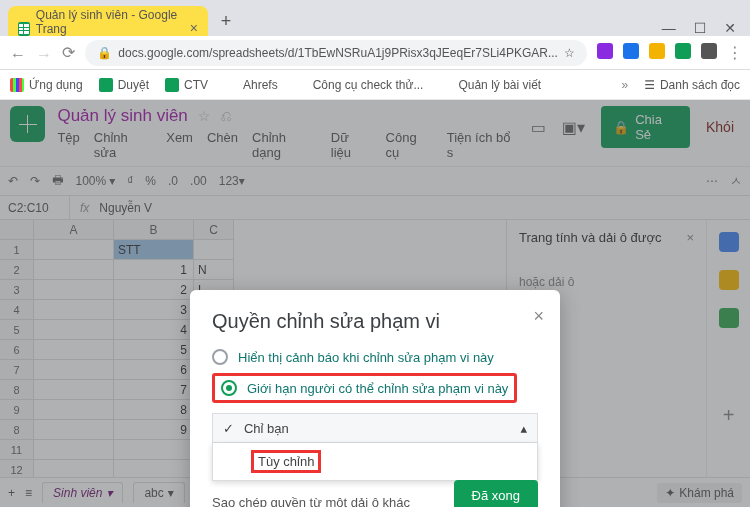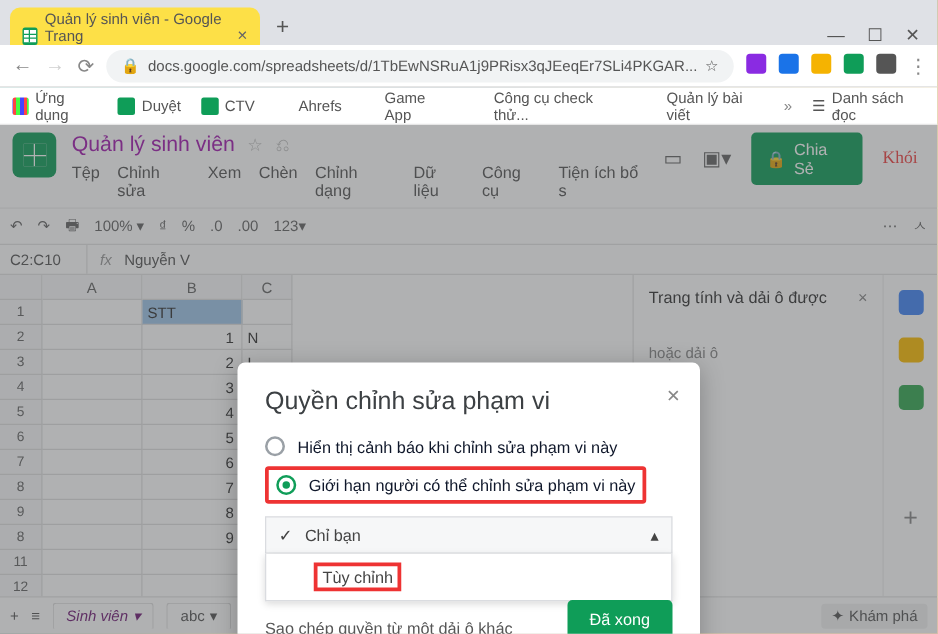--- a/index.html
+++ b/index.html
@@ -32,21 +32,21 @@
   .logo { width:36px;height:36px;background:#0f9d58;border-radius:6px;display:flex;align-items:center;justify-content:center;}
   .logo .cells{width:18px;height:18px;background:#fff;display:grid;grid-template-columns:1fr 1fr;grid-template-rows:1fr 1fr;gap:1px;}
   .logo .cells div{background:#0f9d58;}
   .doctitle { font-size:17px; color:#a21caf; }
   .dtitlewrap{display:flex;align-items:center;gap:10px;}
   .star{color:#bbb;font-size:14px;}
   .menus { display:flex; gap:14px; font-size:13px; color:#555; margin-top:4px;}
   .hactions { margin-left:auto; display:flex; align-items:center; gap:16px; padding-right:6px;}
   .chatico{color:#666;}
   .sharebtn{background:#0f9d58;color:#fff;padding:6px 12px;border-radius:4px;font-size:13px;display:flex;align-items:center;gap:6px;}
-  .avatar{font-family:Liberation Serif, serif;color:#ef4444;font-size:14px;}
+  .avatar{font-family:Liberation Sans, sans-serif;color:#7f1d1d;font-size:14px;}
 
   .toolbar { height:30px; border-top:1px solid #eee;border-bottom:1px solid #e3e3e3; display:flex;align-items:center;padding:0 8px;gap:12px;color:#666;font-size:12px;}
   .tb{display:flex;align-items:center;gap:3px;}
 
   .cellref { height:24px;border-bottom:1px solid #e3e3e3;display:flex;align-items:center;font-size:12px;color:#555;}
   .refbox{width:70px;padding-left:8px;border-right:1px solid #e3e3e3;height:100%;display:flex;align-items:center;}
   .fx{padding:0 10px;color:#999;font-style:italic;}
 
   
   .gridwrap{display:flex;flex:1;overflow:hidden;}
@@ -74,21 +74,21 @@
   .tabsbar{height:30px;border-top:1px solid #e3e3e3;display:flex;align-items:center;padding:0 8px;gap:10px;font-size:12px;color:#555;}
   .sheettab{display:flex;align-items:center;gap:4px;padding:3px 10px;border:1px solid #ddd;border-bottom:none;border-radius:3px 3px 0 0;}
   .sheettab.active{color:#701a75;font-style:italic;}
   .explore{margin-left:auto;background:#f1f1f1;padding:3px 8px;border-radius:3px;display:flex;align-items:center;gap:4px;}
 
   
   .modal-backdrop{position:absolute;inset:0;background:rgba(60,64,67,0.35);}
   .modal{position:absolute;left:190px;top:190px;width:370px;background:#fff;border-radius:6px;box-shadow:0 4px 20px rgba(0,0,0,0.25);padding:20px 22px;}
   .mtitle{font-size:20px;color:#3c4043;margin-bottom:16px;}
   .mclose{position:absolute;right:16px;top:16px;color:#888;font-size:18px;}
-  .radio{display:flex;align-items:center;gap:10px;font-size:13px;color:#0f172a;margin:8px 0;}
+  .radio{display:flex;align-items:center;gap:10px;font-size:13px;color:#0f766e;margin:8px 0;}
   .rcircle{width:16px;height:16px;border:2px solid #9aa0a6;border-radius:50%;position:relative;flex-shrink:0;}
   .rcircle.sel{border-color:#0f9d58;}
   .rcircle.sel::after{content:"";position:absolute;inset:3px;background:#0f9d58;border-radius:50%;}
   .hl{border:3px solid #e33;padding:4px 6px;border-radius:3px;}
   .dropdown{margin-top:10px;border:1px solid #dadce0;background:#f6f7f8;height:30px;display:flex;align-items:center;padding:0 10px;font-size:13px;color:#444;justify-content:space-between;}
   .ddmenu{border:1px solid #dadce0;border-top:none;background:#fff;box-shadow:0 2px 6px rgba(0,0,0,0.15);}
   .dditem{padding:7px 14px;font-size:13px;color:#444;display:flex;align-items:center;gap:10px;}
   .dditem .chk{width:14px;color:#555;}
   .copylink{font-size:13px;color:#555;margin-top:14px;}
   .donebtn{background:#0f9d58;color:#fff;border:none;padding:8px 18px;border-radius:4px;font-size:13px;float:right;margin-top:-30px;}
@@ -152,24 +152,20 @@
   <div class="bm">
       <span class="bmicon" style="background:#0f9d58"></span>
       <span>CTV</span>
     </div>
   <div class="bm">
       <span class="bmicon o"></span>
       <span>Ahrefs</span>
     </div>
   <div class="bm">
       <span class="bmicon y"></span>
-      <span>Game App</span>
-    </div>
-  <div class="bm">
-      <span class="bmicon y"></span>
       <span>Công cụ check thử...</span>
     </div>
   <div class="bm">
       <span class="bmicon y"></span>
       <span>Quản lý bài viết</span>
     </div>
   <span style="margin-left:auto;color:#888">»</span>
   <div class="bm">
       <span>☰</span>
       <span>Danh sách đọc</span>

